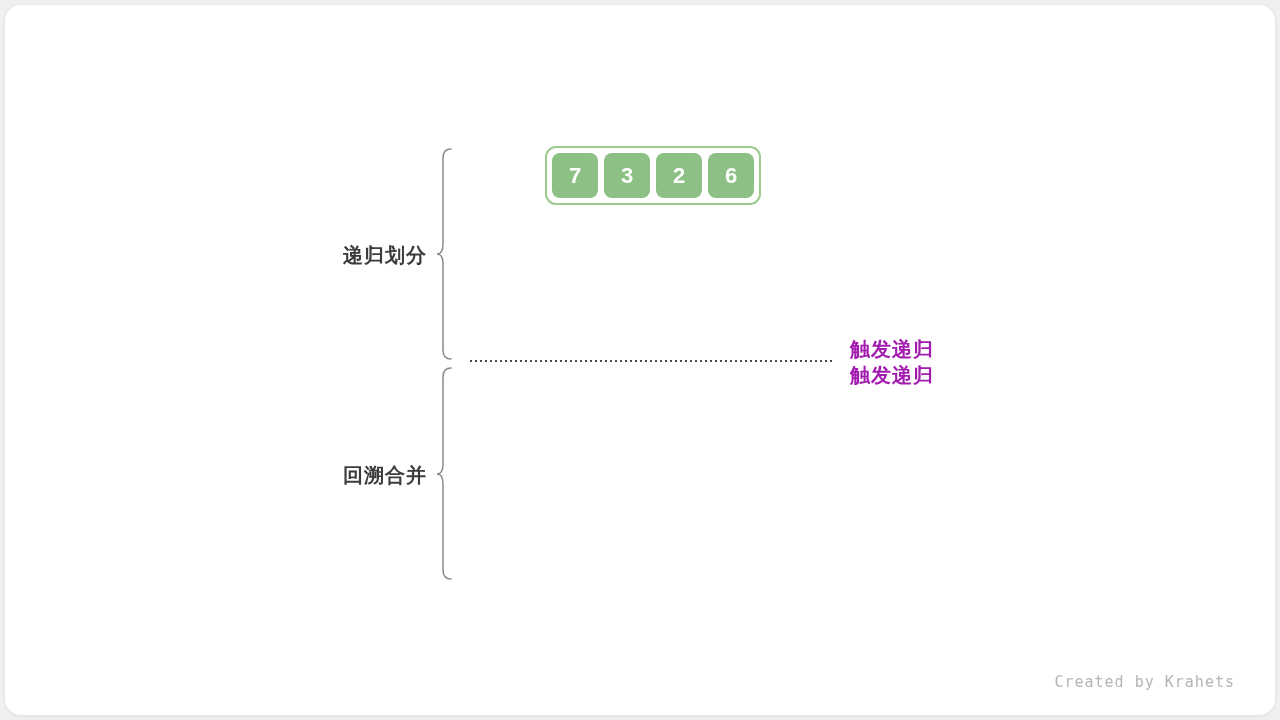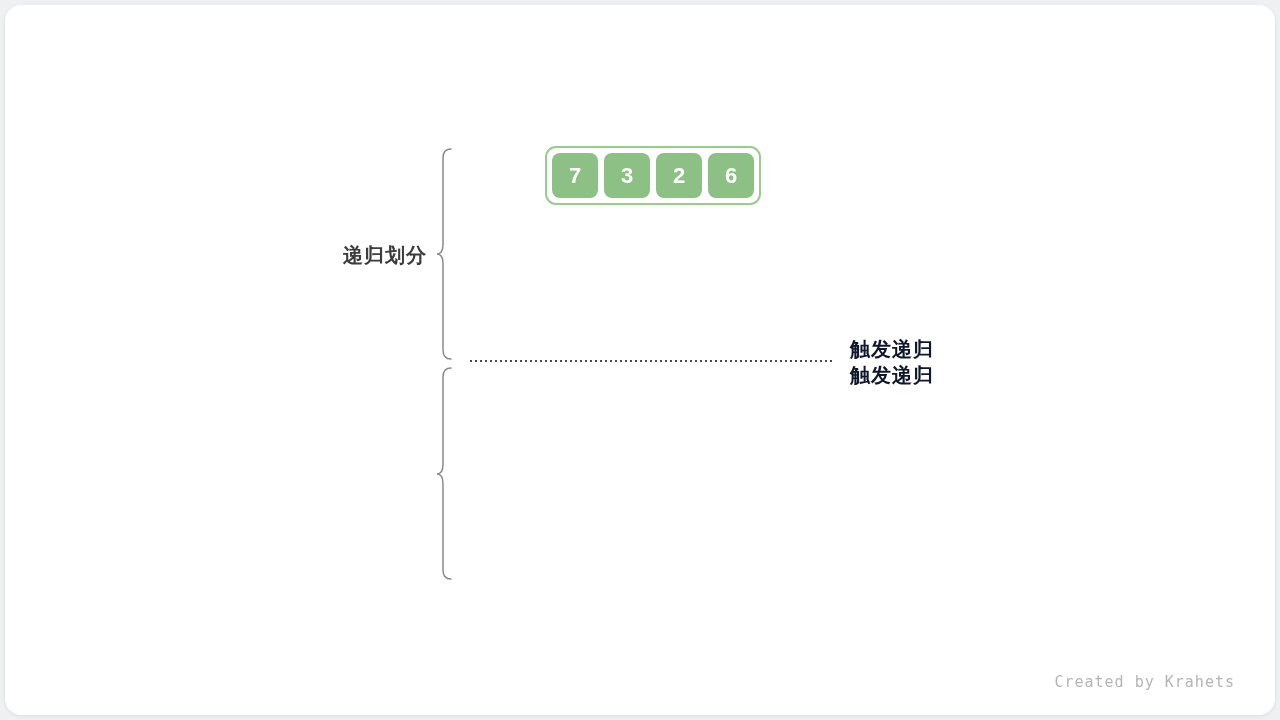--- a/index.html
+++ b/index.html
@@ -68,21 +68,21 @@
     width: 362px; height: 2px;
     background: repeating-linear-gradient(90deg,
       #4a4a4a 0, #4a4a4a 1.6px,
       transparent 1.6px, transparent 5px);
   }
   .terminate-label {
     position: absolute;
     left: 845px; top: 331px;
     font-size: 20px;
     font-weight: bold;
-    color: #0f172a;
+    color: #a21caf;
     line-height: 26px;
     letter-spacing: 1px;
     white-space: nowrap;
   }
   
   .watermark {
     position: absolute;
     right: 40px; bottom: 24px;
     font-family: "DejaVu Sans Mono", monospace;
     font-size: 15px;
@@ -109,20 +109,21 @@
     </svg>
   </div>
 
   <div class="brace brace-merge">
     <svg viewBox="0 0 16 213" preserveAspectRatio="none" aria-hidden="true">
       <path d="M 14 1 Q 6 1 6 10 L 6 97 Q 6 107 0 107 Q 6 107 6 117 L 6 203 Q 6 212 14 212" fill="none" stroke="#8a8a8a" stroke-width="1.5" stroke-linecap="round"></path>
     </svg>
   </div>
 
   <div class="side-label label-divide">递归划分</div>
+  <div class="side-label label-merge">回溯合并</div>
 
   <div class="dotted-line"></div>
 
   <div class="terminate-label">
     <div>触发递归</div>
     <div>触发递归</div>
   </div>
 
   <div class="watermark">Created by Krahets</div>
 

